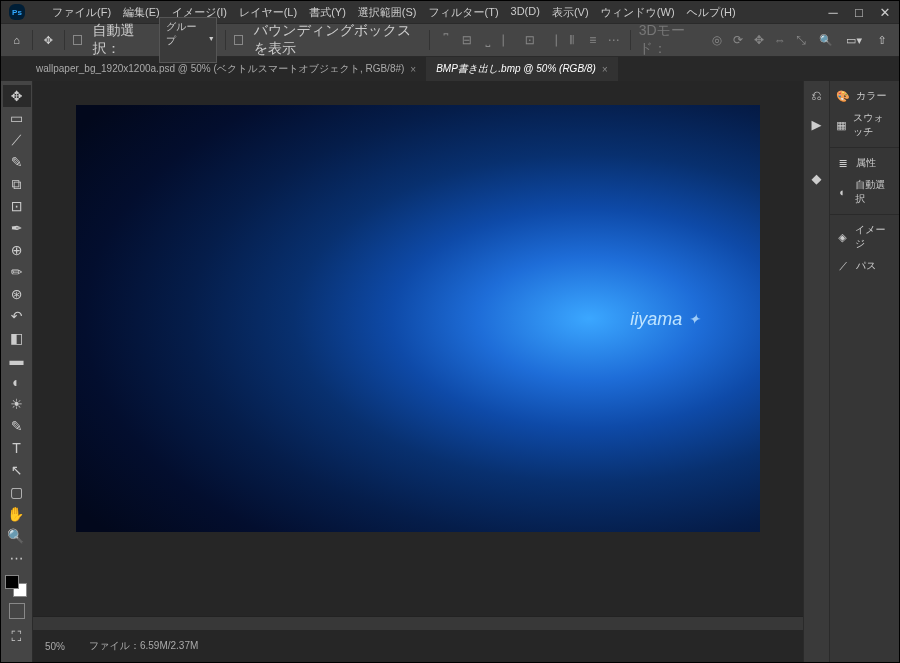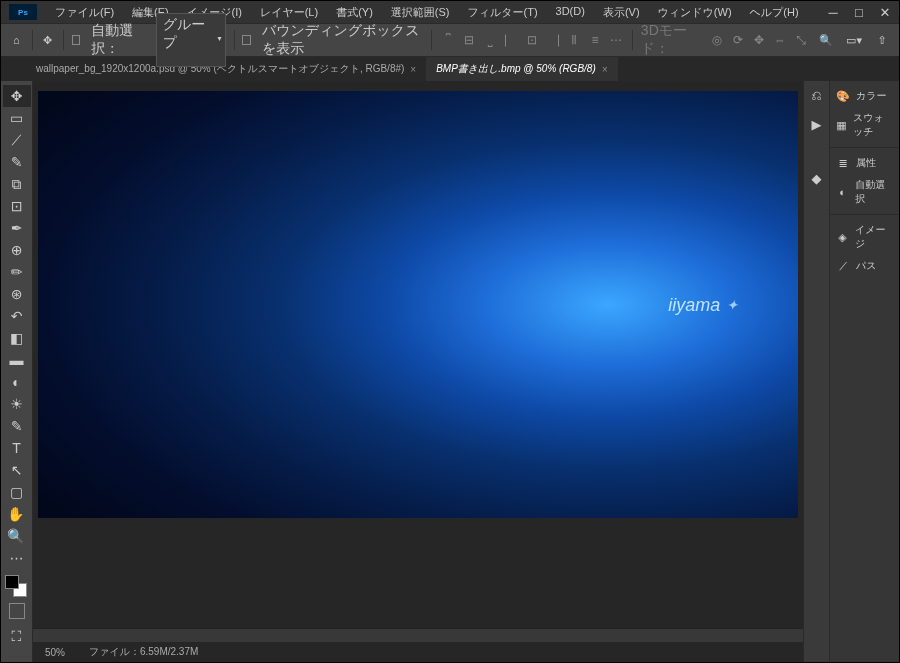--- a/index.html
+++ b/index.html
@@ -1,32 +1,32 @@
 <!DOCTYPE html>
 <html><head>
 <meta charset="utf-8">
 <style>
 * { margin: 0; padding: 0; box-sizing: border-box; font-family: "Hiragino Sans", "Meiryo", sans-serif; }
 body { background: #323232; color: #ccc; font-size: 11px; overflow: hidden; width: 900px; height: 663px; }
 .app { display: flex; flex-direction: column; height: 100%; border: 1px solid #000; }
 
 
 .titlebar { height: 22px; background: #323232; display: flex; align-items: center; padding: 0 8px; }
-.ps-logo { width: 28px; height: 16px; background: #001e36; color: #31a8ff; display: flex; align-items: center; justify-content: center; font-size: 8px; font-weight: bold; border-radius: 0; }
-.menu { display: flex; margin-left: 12px; gap: 6px; }
+.ps-logo { width: 16px; height: 16px; background: #001e36; color: #31a8ff; display: flex; align-items: center; justify-content: center; font-size: 8px; font-weight: bold; border-radius: 6px; }
+.menu { display: flex; margin-left: 21px; gap: 0; }
 .menu-item { padding: 3px 6px; cursor: pointer; font-size: 11px; }
 .window-controls { margin-left: auto; display: flex; gap: 14px; }
 .wc { width: 12px; height: 12px; cursor: pointer; display: flex; align-items: center; justify-content: center; font-size: 13px; color: #ccc; }
 
 
 .optionsbar { height: 34px; background: #454545; display: flex; align-items: center; padding: 0 8px; border-top: 1px solid #2a2a2a; border-bottom: 1px solid #2a2a2a; gap: 8px; }
 .opt-icon { width: 18px; height: 18px; display: flex; align-items: center; justify-content: center; cursor: pointer; color: #ccc; }
 .sep { width: 1px; height: 20px; background: #333; }
 .opt-label { font-size: 14px; color: #ccc; }
-.dropdown { background: #3a3a3a; border: 1px solid #555; padding: 2px 16px 14px 6px; font-size: 14px; position: relative; color: #ccc; }
+.dropdown { background: #3a3a3a; border: 1px solid #555; padding: 2px 16px 14px 6px; font-size: 10px; position: relative; color: #ccc; }
 .dropdown::after { content: "▾"; position: absolute; right: 3px; font-size: 8px; }
 .checkbox { width: 10px; height: 10px; border: 1px solid #888; display: inline-block; margin-right: 3px; vertical-align: middle; }
 .icon-row { display: flex; gap: 5px; }
 .align-icon { width: 16px; height: 16px; display: flex; align-items: center; justify-content: center; color: #888; font-size: 12px; cursor: pointer; }
 .right-opts { margin-left: auto; display: flex; gap: 10px; align-items: center; }
 
 
 .tabbar { height: 24px; background: #282828; display: flex; align-items: flex-end; padding-left: 25px; }
 .tab { padding: 5px 10px; font-size: 10px; color: #aaa; display: flex; align-items: center; gap: 6px; cursor: pointer; }
 .tab.active { background: #323232; color: #fff; font-style: italic; }
@@ -40,25 +40,25 @@
 .tool { width: 28px; height: 22px; display: flex; align-items: center; justify-content: center; cursor: pointer; margin: 0 auto; color: #ccc; font-size: 14px; }
 .tool.active { background: #2a2a2a; }
 .swatches { margin-top: 6px; position: relative; width: 22px; height: 22px; margin-left: 4px; }
 .swatch-fg { position: absolute; width: 14px; height: 14px; background: #000; border: 1px solid #888; z-index: 2; }
 .swatch-bg { position: absolute; width: 14px; height: 14px; background: #fff; border: 1px solid #888; bottom: 0; right: 0; }
 .quickmask { width: 16px; height: 16px; border: 1px solid #888; margin: 6px auto; }
 
 
 .canvas-area { flex: 1; background: #262626; display: flex; flex-direction: column; }
 .canvas-viewport { flex: 1; display: flex; align-items: flex-start; justify-content: center; padding-top: 10px; overflow: hidden; }
-.canvas { width: 760px; height: 427px; background: radial-gradient(ellipse 90% 80% at 75% 50%, #3ba7ff 0%, #1e6dd8 18%, #0e4aa8 32%, #08306f 48%, #051d4a 65%, #030e2e 82%, #02081c 100%); position: relative; }
+.canvas { width: 684px; height: 427px; background: radial-gradient(ellipse 90% 80% at 75% 50%, #3ba7ff 0%, #1e6dd8 18%, #0e4aa8 32%, #08306f 48%, #051d4a 65%, #030e2e 82%, #02081c 100%); position: relative; margin-top: 14px; }
 .canvas-brand { position: absolute; right: 60px; top: 50%; transform: translateY(-50%); color: #bfe4ff; font-size: 18px; font-style: italic; display: flex; align-items: center; gap: 6px; font-family: Arial; }
 .brand-icon { font-size: 14px; opacity: 0.8; }
 .scroll-h { height: 14px; background: #383838; border-top: 1px solid #222; display: flex; align-items: center; }
-.status { height: 20px; background: #262626; display: flex; align-items: center; padding: 0 12px; gap: 24px; font-size: 10px; color: #aaa; }
+.status { height: 32px; background: #262626; display: flex; align-items: center; padding: 0 12px; gap: 24px; font-size: 10px; color: #aaa; }
 
 
 .rightcol { width: 96px; background: #363636; display: flex; border-left: 1px solid #2a2a2a; }
 .iconstrip { width: 26px; background: #3a3a3a; display: flex; flex-direction: column; align-items: center; padding-top: 6px; gap: 10px; border-right: 1px solid #2a2a2a; }
 .strip-icon { width: 18px; height: 18px; color: #ccc; display: flex; align-items: center; justify-content: center; font-size: 13px; cursor: pointer; }
 .panellist { flex: 1; display: flex; flex-direction: column; padding-top: 4px; }
 .panel-item { display: flex; align-items: center; gap: 6px; padding: 4px 6px; font-size: 10px; color: #ccc; cursor: pointer; }
 .panel-icon { width: 14px; height: 14px; display: flex; align-items: center; justify-content: center; font-size: 11px; }
 .panel-sep { height: 1px; background: #2a2a2a; margin: 4px 0; }
 </style>

